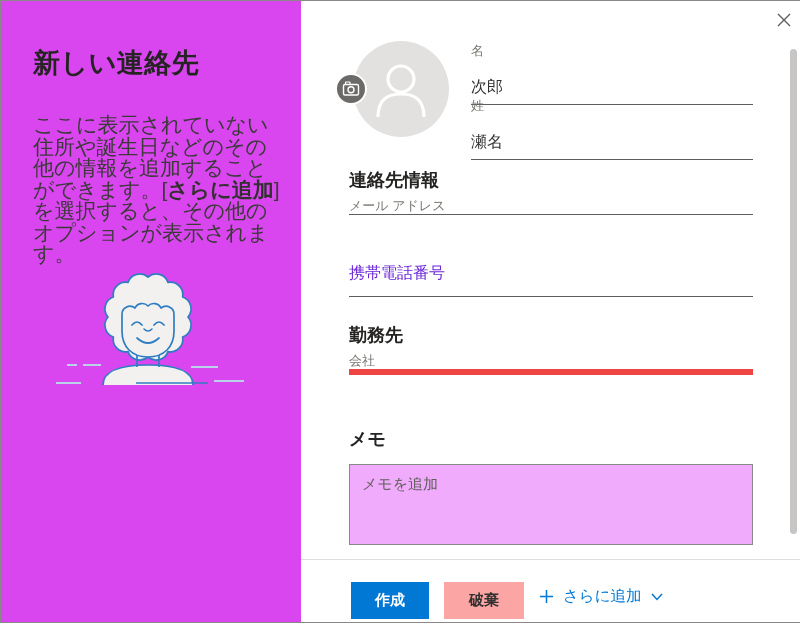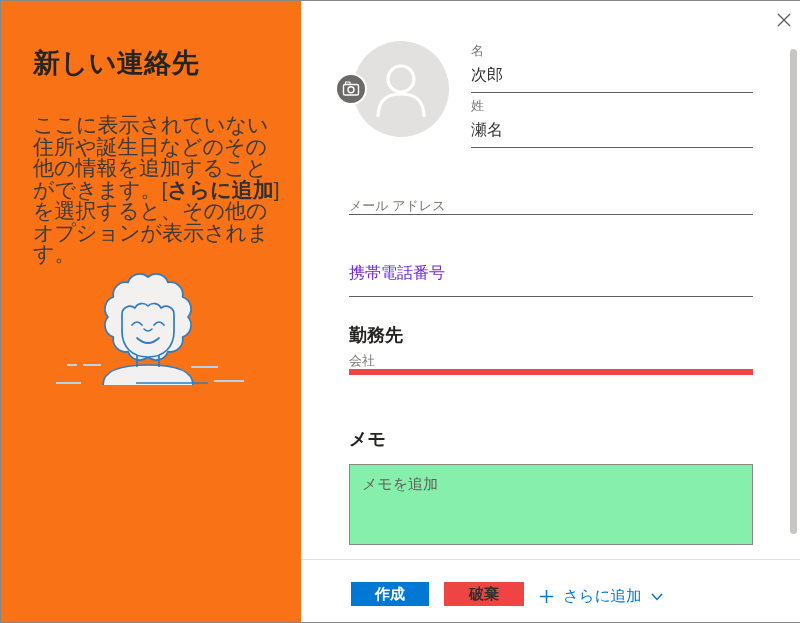--- a/index.html
+++ b/index.html
@@ -13,21 +13,21 @@
   .dialog {
     position: absolute; inset: 0;
     width: 800px; height: 623px;
     border: 1px solid #8a8886;
     background: #ffffff;
   }
   
   .left-panel {
     position: absolute; left: 0; top: 0;
     width: 300px; height: 100%;
-    background: #f97316;
+    background: #d946ef;
   }
   .page-title {
     position: absolute; left: 32px; top: 44px;
     font-size: 27px; font-weight: bold; color: #252423;
     letter-spacing: 0.5px;
   }
   .description {
     position: absolute; left: 32px; top: 113px;
     width: 252px;
     font-size: 21px; line-height: 21.5px; color: #3b3a39;
@@ -73,52 +73,52 @@
   .field {
     position: absolute;
     border-bottom: 1px solid #605e5c;
   }
   .field .flabel {
     font-size: 13px; color: #77756f; line-height: 16px;
     display: block;
   }
   .field .fvalue {
     font-size: 16px; color: #323130; line-height: 20px;
-    display: block; margin-top: 6px; padding-bottom: 7px;
+    display: block; margin-top: 18px; padding-bottom: 7px;
     white-space: nowrap;
   }
   .field .placeholder { color: #6d28d9; }
   .field.focused { border-bottom: 6px solid #ef4444; }
   .cursor {
     display: inline-block; width: 1px; height: 17px;
     background: #000; vertical-align: -3px; margin-left: 1px;
   }
   .section-title {
     position: absolute; left: 48px;
     font-size: 18px; font-weight: bold; color: #252423;
   }
   .memo-box {
     position: absolute; left: 48px; top: 463px;
     width: 404px; height: 81px;
-    border: 1px solid #8a8886; background: #86efac;
+    border: 1px solid #8a8886; background: #f0abfc;
     padding: 10px 12px;
     font-size: 15px; color: #605e5c;
   }
   .footer-divider {
     position: absolute; left: 0; top: 558px;
     width: 500px; height: 1px; background: #e1dfdd;
   }
   .btn {
-    position: absolute; top: 581px; height: 24px;
+    position: absolute; top: 581px; height: 37px;
     border: none; font-size: 15px; font-weight: bold;
     font-family: inherit; cursor: pointer;
     display: flex; align-items: center; justify-content: center;
   }
   .btn-primary { left: 50px; width: 78px; background: #0078d4; color: #ffffff; }
-  .btn-secondary { left: 143px; width: 80px; background: #ef4444; color: #323130; }
+  .btn-secondary { left: 143px; width: 80px; background: #fca5a5; color: #323130; }
   .add-more {
     position: absolute; left: 238px; top: 581px; height: 29px;
     display: flex; align-items: center; gap: 9px;
     background: none; border: none; cursor: pointer;
     font-family: inherit;
   }
   .add-more .add-label { font-size: 15.5px; color: #0078d4; }
 </style>
 </head>
 <body>
@@ -186,20 +186,21 @@
 
     <div class="field" style="left:170px; top:42px; width:282px;">
       <span class="flabel">名</span>
       <span class="fvalue">次郎</span>
     </div>
     <div class="field" style="left:170px; top:97px; width:282px;">
       <span class="flabel">姓</span>
       <span class="fvalue">瀬名</span>
     </div>
 
+    <h2 class="section-title" style="top:167px;">連絡先情報</h2>
 
     <div class="field" style="left:48px; top:197px; width:404px;">
       <span class="flabel">メール アドレス</span>
     </div>
 
     <div class="field" style="left:48px; top:262px; width:404px;">
       <span class="fvalue placeholder" style="margin-top:0; padding-bottom:13px;">携帯電話番号</span>
     </div>
 
     <h2 class="section-title" style="top:322px;">勤務先</h2>

